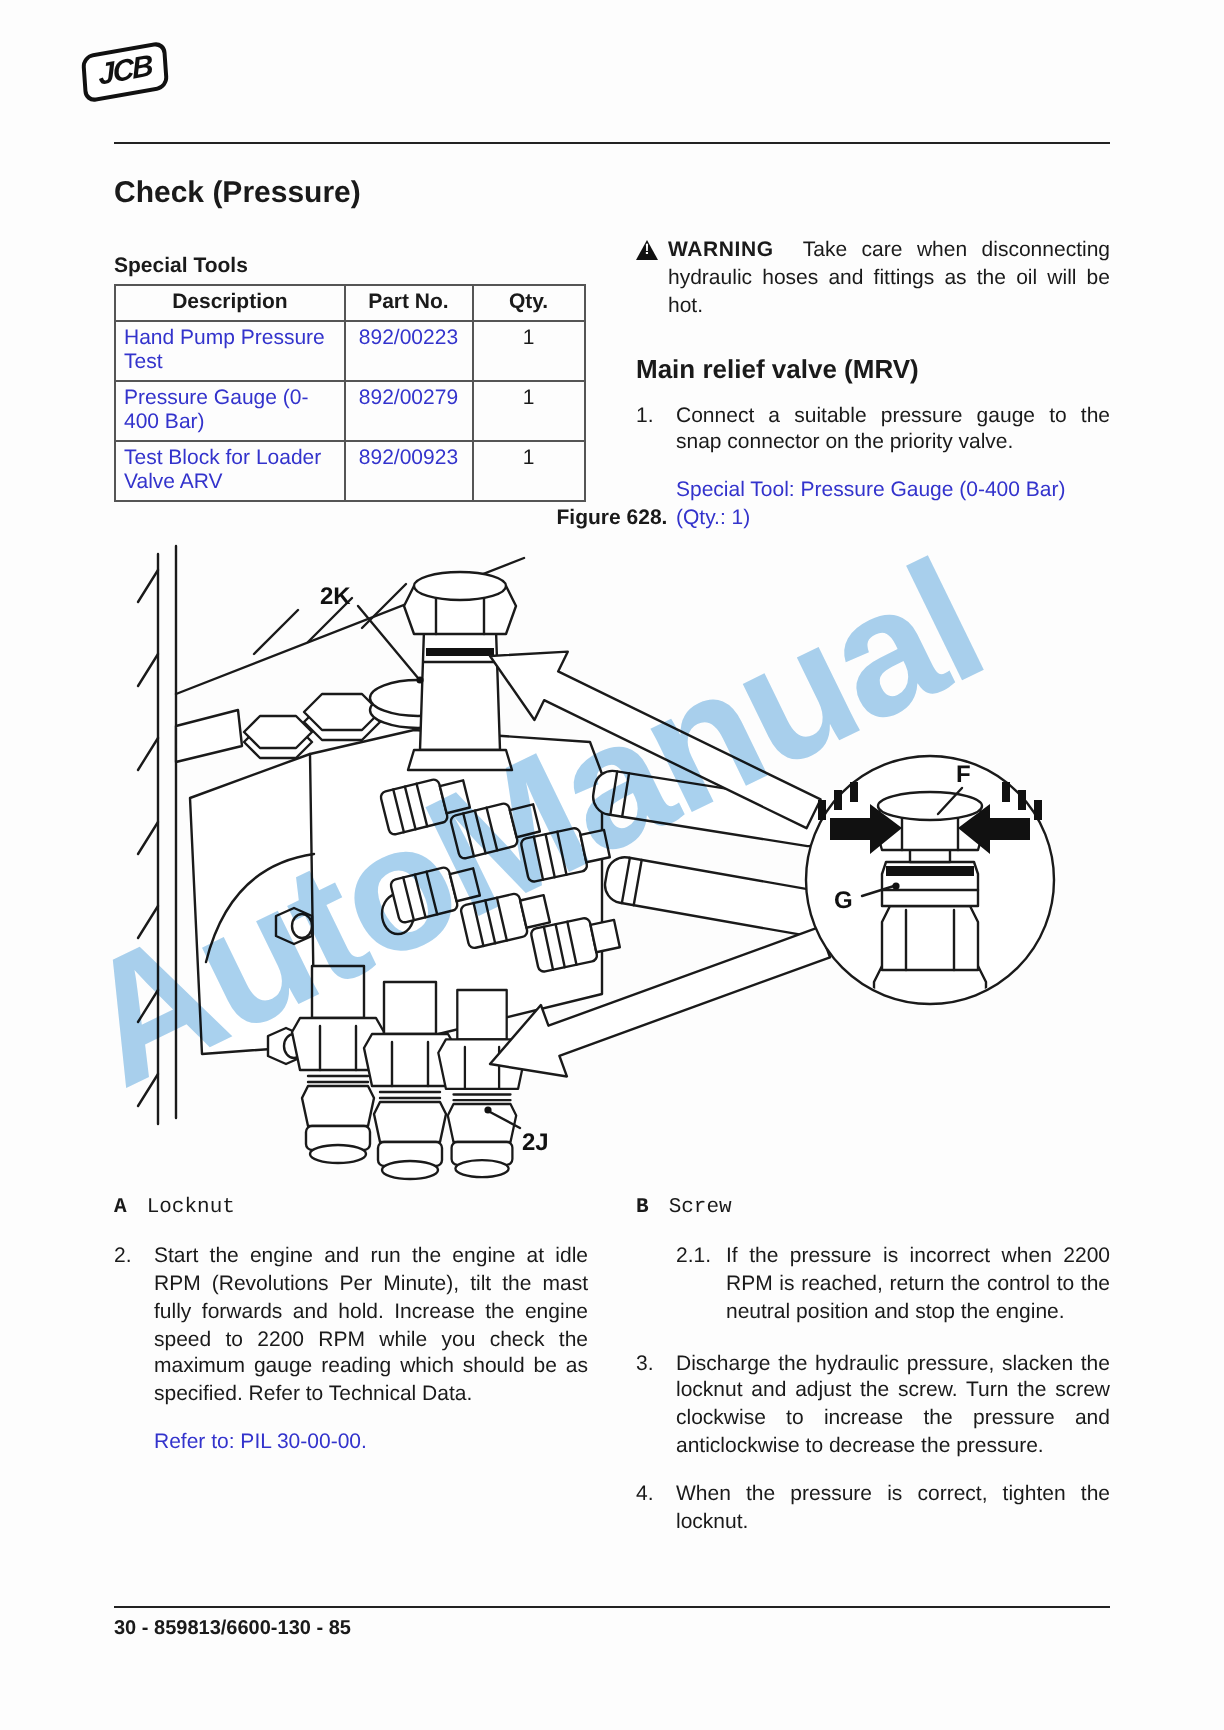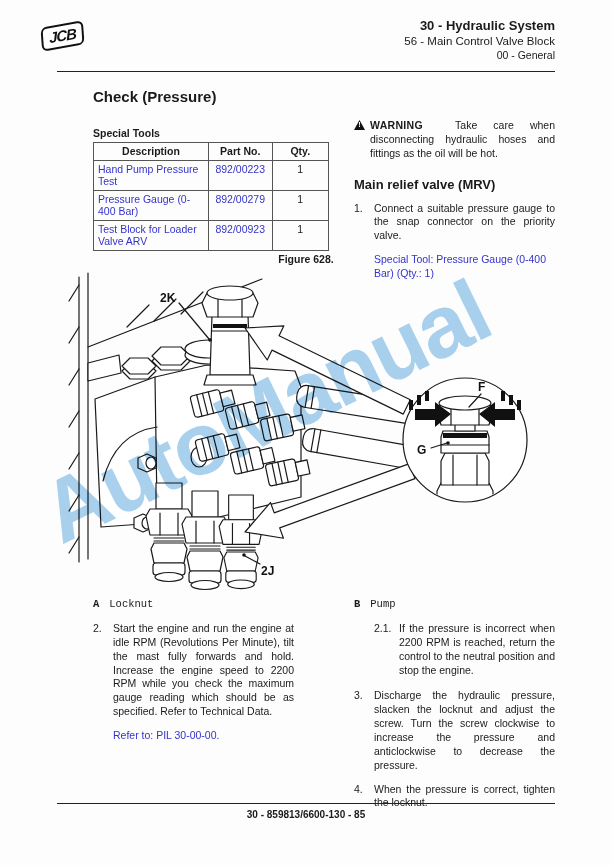--- a/index.html
+++ b/index.html
@@ -13,21 +13,21 @@
   .logo span { font-weight:900; font-style:italic; font-size:15px; letter-spacing:-1px; color:#111; }
   .header-titles { position:absolute; right:0; top:4px; text-align:right; line-height:1.25; }
   .header-title { font-size:13px; font-weight:bold; }
   .header-sub1 { font-size:11.5px; }
   .header-sub2 { font-size:10.5px; }
 
   
   .row { position:absolute; left:57px; right:57px; display:flex; gap:24px; }
   .row1 { top:88px; }
   .row2 { top:598px; }
-  .col { flex:1 1 0; min-width:0;margin-left:36px; }
+  .col { flex:1 1 0; min-width:0; }
 
   h1.check { font-size:15px; font-weight:bold; margin-bottom:22px; }
   .tools-title { font-size:10.5px; font-weight:bold; margin-bottom:3px; }
   table.tools { border-collapse:collapse; width:236px; font-size:10.5px; }
   table.tools th, table.tools td { border:1px solid #555; padding:2px 4px 3px 4px; vertical-align:top; }
   table.tools th { font-weight:bold; text-align:center; }
   td.desc { width:112px; color:#3333cc; }
   td.part { width:62px; color:#3333cc; text-align:center; }
   td.qty  { width:55px; text-align:center; }
 
@@ -60,35 +60,30 @@
   svg .ln { stroke:#1a1a1a; stroke-width:1.2; fill:none; stroke-linejoin:round; stroke-linecap:round; }
   svg .wh { fill:#fff; }
   svg text { font-family:"Liberation Sans", sans-serif; font-size:12px; font-weight:bold; fill:#111; }
 
   .watermark { position:absolute; left:48px; top:474px; font-size:88px; font-weight:700; line-height:1;
     color:rgba(112,178,226,0.60); transform:rotate(-26deg); transform-origin:0 50%;
     white-space:nowrap; pointer-events:none; mix-blend-mode:multiply; z-index:5; letter-spacing:-2px; }
 
   
   .footer { position:absolute; left:57px; right:57px; top:803px; border-top:1.5px solid #222; padding-top:5px;
-    display:flex; justify-content:center; font-size:10px; font-weight:bold; }
+    display:flex; justify-content:flex-start; font-size:10px; font-weight:bold; }
 </style>
 </head>
 <body>
 
 <div class="page">
 
   <div class="header">
     <div class="logo">
       <span>JCB</span>
-    </div>
-    <div class="header-titles">
-      <div class="header-title">30 - Hydraulic System</div>
-      <div class="header-sub1">56 - Main Control Valve Block</div>
-      <div class="header-sub2">00 - General</div>
     </div>
   </div>
 
   <div class="row row1">
     <div class="col">
       <h1 class="check">Check (Pressure)</h1>
       <div class="tools-title">Special Tools</div>
       <table class="tools">
         <thead>
           <tr>
@@ -332,21 +327,21 @@
       </div>
       <div class="step">
         <div class="num">2.</div>
         <div class="body">Start the engine and run the engine at idle RPM (Revolutions Per Minute), tilt the mast fully forwards and hold. Increase the engine speed to 2200 RPM while you check the maximum gauge reading which should be as specified. Refer to Technical Data.</div>
       </div>
       <div class="refer-link bluelink">Refer to: PIL 30-00-00.</div>
     </div>
 
     <div class="col">
       <div class="keyline">
-        <span class="kl">B</span><span>Pump</span>
+        <span class="kl">B</span><span>Screw</span>
       </div>
       <div class="step substep">
         <div class="num">2.1.</div>
         <div class="body">If the pressure is incorrect when 2200 RPM is reached, return the control to the neutral position and stop the engine.</div>
       </div>
       <div class="step">
         <div class="num">3.</div>
         <div class="body">Discharge the hydraulic pressure, slacken the locknut and adjust the screw. Turn the screw clockwise to increase the pressure and anticlockwise to decrease the pressure.</div>
       </div>
       <div class="step">

